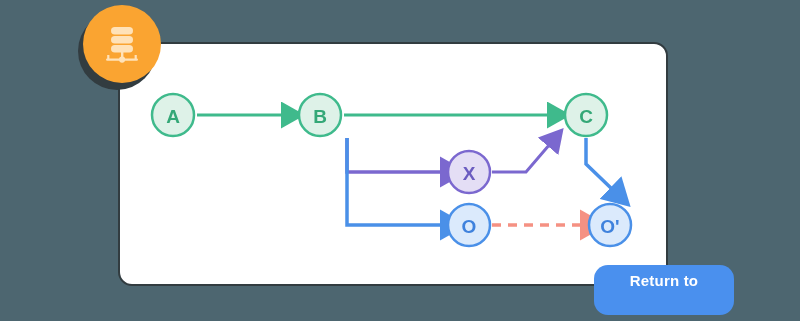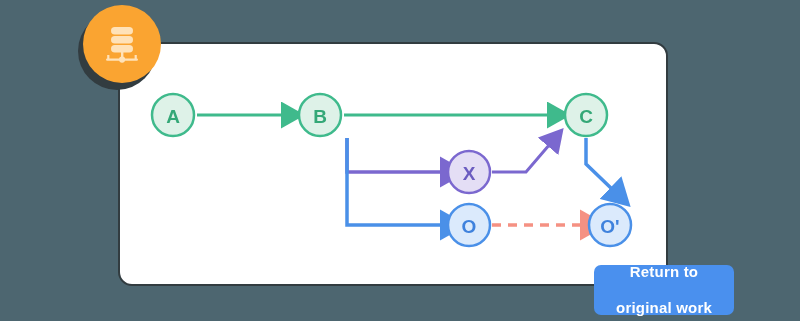--- a/index.html
+++ b/index.html
@@ -40,21 +40,21 @@
     display:flex;align-items:center;justify-content:center;
   }
   .badge svg{display:block;}
 
   
   .cta{
     position:absolute;
     left:594px;top:265px;
     width:140px;height:50px;
     background:#4a90ee;
-    border-radius:7px;
+    border-radius:14px;
     color:#ffffff;
     font-size:15px;
     font-weight:bold;
     line-height:18px;
     text-align:center;
     display:flex;align-items:center;justify-content:center;
     letter-spacing:.2px;
     border:none;
     cursor:pointer;
     font-family:"Liberation Sans",sans-serif;
@@ -163,17 +163,16 @@
       <rect x="6" y="36.4" width="32" height="2.4" rx="1.2" fill="#ffe2b8"></rect>
       <rect x="7.2" y="33" width="2.2" height="4.5" fill="#ffe2b8"></rect>
       <rect x="34.6" y="33" width="2.2" height="4.5" fill="#ffe2b8"></rect>
       <circle cx="22.1" cy="37.6" r="3.1" fill="#ffe2b8"></circle>
     </svg>
   </div>
 
   <button class="cta">
     <span>
       <span>Return to</span><br>
-      <span>original work</span>
     </span>
   </button>
 
 </div>
 
 </body></html>

